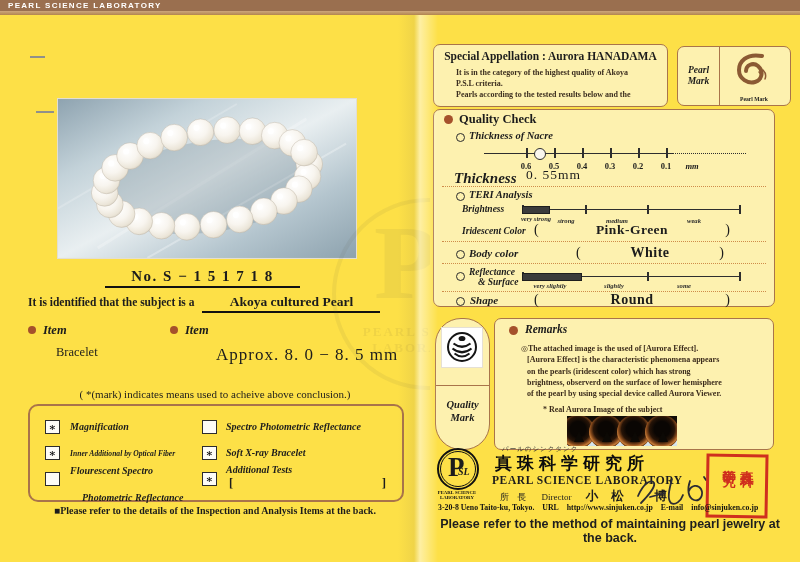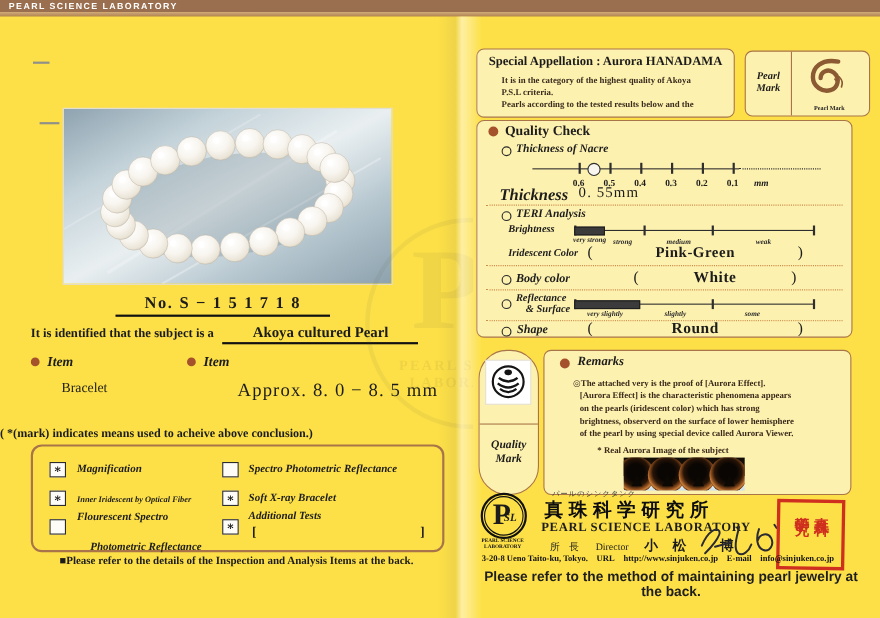--- a/index.html
+++ b/index.html
@@ -25,21 +25,21 @@
           font-weight:bold;letter-spacing:1.5px;border-bottom:2px solid #111;padding-bottom:1px;}
   .ident-row{position:absolute;left:28px;top:294px;width:380px;font-size:11.5px;font-weight:bold;}
   .subject{display:inline-block;width:178px;margin-left:8px;text-align:center;font-size:13.5px;
            border-bottom:2px solid #111;padding-bottom:1px;}
   .bullet{display:inline-block;width:8px;height:8px;border-radius:50%;background:#a5512b;margin-right:7px;vertical-align:middle;}
   .blabel{font-style:italic;font-weight:bold;font-size:12.5px;vertical-align:middle;}
   .item-b{position:absolute;left:28px;top:320px;}
   .size-b{position:absolute;left:170px;top:320px;}
   .item-v{position:absolute;left:56px;top:345px;font-size:12.5px;}
   .size-v{position:absolute;left:216px;top:345px;font-size:17px;letter-spacing:1px;}
-  .mark-note{position:absolute;left:0;top:388px;width:430px;text-align:left;font-size:11px;font-weight:bold;}
+  .mark-note{position:absolute;left:0;top:388px;width:430px;text-align:center;font-size:11px;}
   .chk-panel{position:absolute;left:28px;top:404px;width:372px;height:94px;
              border:2px solid #a9744a;border-radius:10px;}
   .cbox{position:absolute;width:13px;height:12px;border:1.5px solid #2c2c2c;background:#fdfcf6;
         text-align:center;font-size:11px;line-height:12px;font-weight:bold;color:#111;}
   .clabel{position:absolute;font-style:italic;font-weight:bold;font-size:10px;white-space:nowrap;}
   .c-small{font-size:7.6px;}
   .bracket{position:absolute;font-size:12px;font-weight:bold;}
   .back-note{position:absolute;left:0;top:505px;width:430px;text-align:center;font-size:10px;font-weight:bold;}
   
   .wm{position:absolute;left:332px;top:198px;width:184px;height:184px;border-radius:50%;
@@ -223,21 +223,21 @@
 
     <div class="mark-note">( *(mark) indicates means used to acheive above conclusion.)</div>
 
     <div class="chk-panel">
       <span class="cbox" style="left:15px;top:14px;">∗</span>
       <span class="clabel" style="left:40px;top:15px;">Magnification</span>
       <span class="cbox" style="left:172px;top:14px;"></span>
       <span class="clabel" style="left:196px;top:15px;">Spectro Photometric Reflectance</span>
 
       <span class="cbox" style="left:15px;top:40px;">∗</span>
-      <span class="clabel c-small" style="left:40px;top:43px;">Inner Iridescent by Optical Fiber</span>
+      <span class="clabel c-small" style="left:40px;top:43px;">Inner Additional by Optical Fiber</span>
       <span class="cbox" style="left:172px;top:40px;">∗</span>
       <span class="clabel" style="left:196px;top:41px;">Soft X-ray Bracelet</span>
 
       <span class="cbox" style="left:15px;top:66px;"></span>
       <span class="clabel" style="left:40px;top:59px;">Flourescent Spectro</span>
       <span class="clabel" style="left:52px;top:70px;margin-top:16px;">Photometric Reflectance</span>
       <span class="cbox" style="left:172px;top:66px;">∗</span>
       <span class="clabel" style="left:196px;top:58px;">Additional Tests</span>
       <span class="bracket" style="left:199px;top:70px;">[</span>
       <span class="bracket" style="left:352px;top:70px;">]</span>
@@ -375,21 +375,21 @@
       </div>
       <div class="qm-div"></div>
       <span class="qm-l1">Quality</span>
       <span class="qm-l2">Mark</span>
     </div>
 
     <div class="rbox rm-box">
       <span class="sec-bullet" style="left:14px;top:7px;"></span>
       <span class="rm-title">Remarks</span>
       <div class="rm-lines">
-        <div>◎The attached very is the proof of [Aurora Effect].</div>
+        <div>◎The attached image is the used of [Aurora Effect].</div>
         <div style="margin-left:6px;">[Aurora Effect] is the characteristic phenomena appears</div>
         <div style="margin-left:6px;">on the pearls (iridescent color) which has strong</div>
         <div style="margin-left:6px;">brightness, observerd on the surface of lower hemisphere</div>
         <div style="margin-left:6px;">of the pearl by using special device called Aurora Viewer.</div>
       </div>
       <span class="rm-cap">* Real Aurora Image of the subject</span>
       <div class="aurora">
         <span class="apearl" style="left:-6px;"></span>
           <span class="apearl" style="left:22px;"></span>
         <span class="apearl" style="left:50px;"></span>

